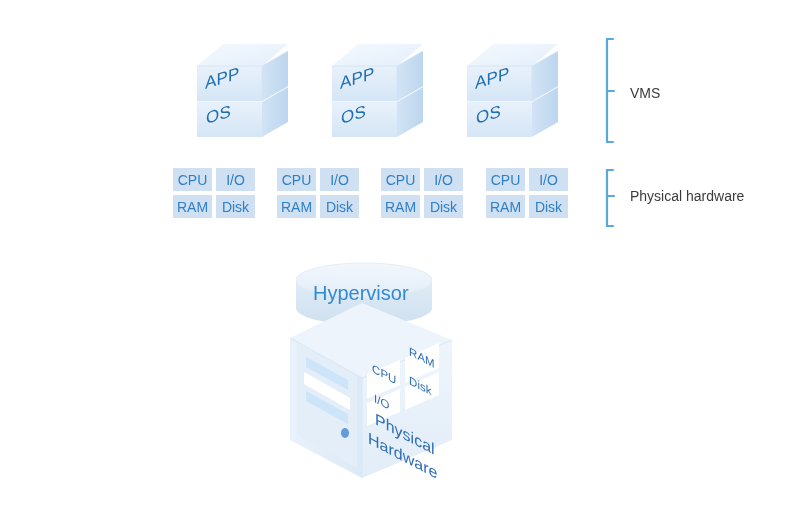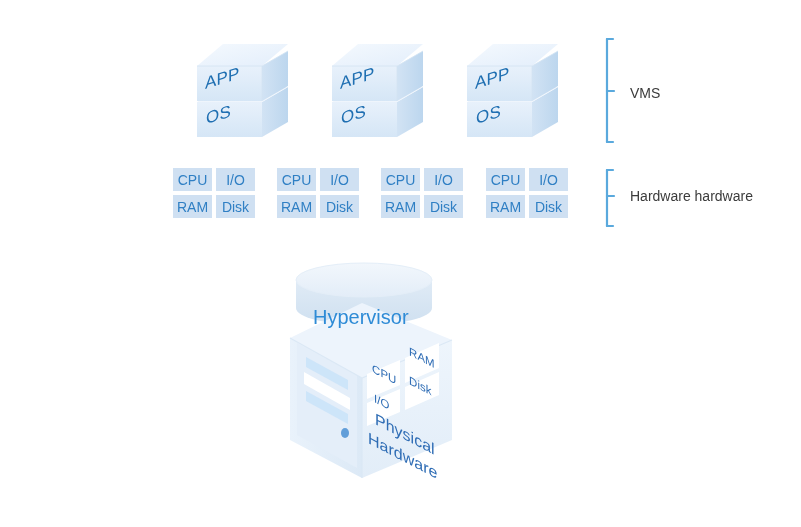--- a/index.html
+++ b/index.html
@@ -294,23 +294,23 @@
       <div class="vh-tile">CPU</div>
       <div class="vh-tile">I/O</div>
     </div>
     <div class="vh-row">
       <div class="vh-tile">RAM</div>
       <div class="vh-tile">Disk</div>
     </div>
   </div>
 
   <div class="bracket-label" style="left:630px; top:85px;">VMS</div>
-  <div class="bracket-label" style="left:630px; top:188px;">Hardware hardware</div>
-
-  <div class="hyper-label" style="left:313px; top:306px;">Hypervisor</div>
+  <div class="bracket-label" style="left:630px; top:188px;">Physical hardware</div>
+
+  <div class="hyper-label" style="left:313px; top:282px;">Hypervisor</div>
 
   <div class="tower-tile-text" style="left:372px; top:362px;">CPU</div>
   <div class="tower-tile-text" style="left:409px; top:345px;">RAM</div>
   <div class="tower-tile-text" style="left:374px; top:392px;">I/O</div>
   <div class="tower-tile-text" style="left:409px; top:374px;">Disk</div>
 
   <div class="phys-hw-text" style="left:375px; top:409px;">Physical</div>
   <div class="phys-hw-text" style="left:368px; top:428px;">Hardware</div>
 
 </div>

